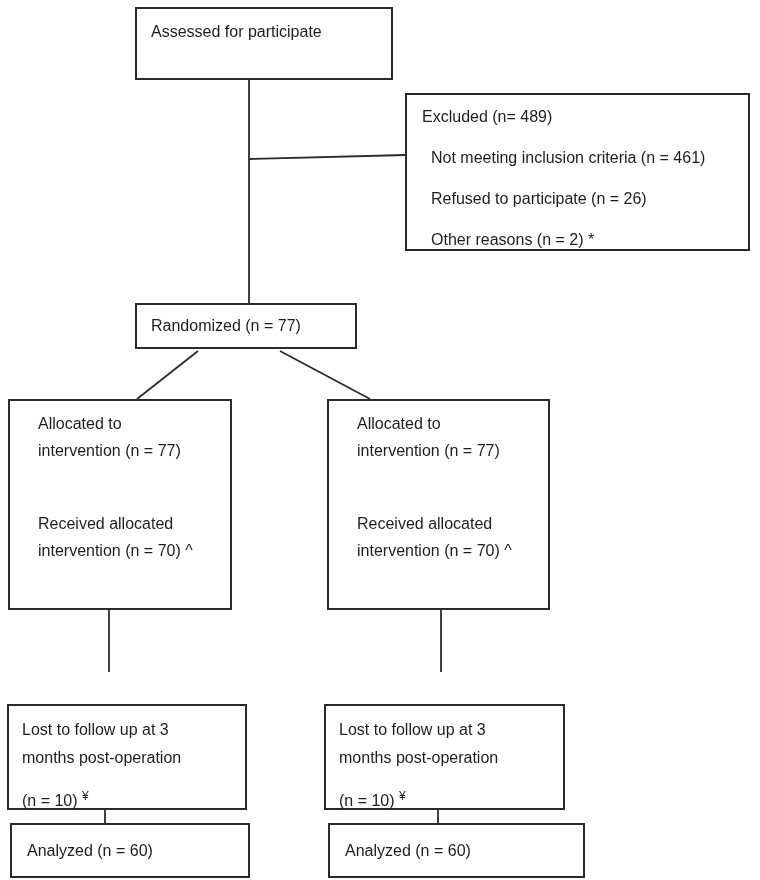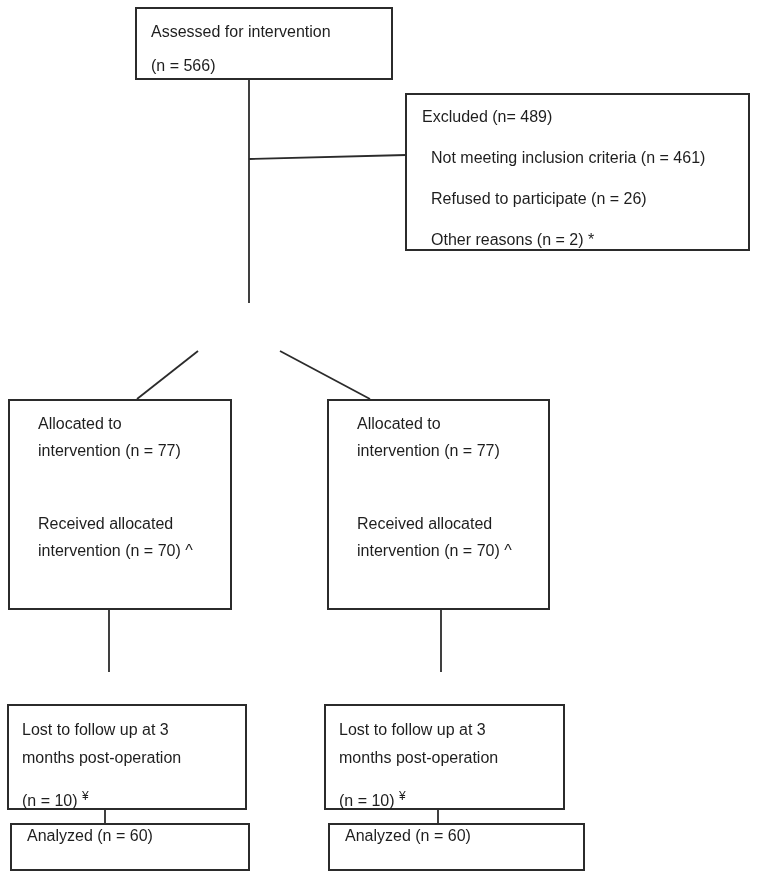--- a/index.html
+++ b/index.html
@@ -41,52 +41,54 @@
   #box-alloc-left{left:8px;}
   #box-alloc-right{left:327px;width:223px;}
   .alloc-box .group2{margin-top:46px;}
 
   .lost-box{top:704px;height:106px;padding:10px 6px 0 13px;line-height:28px;}
   #box-lost-left{left:7px;width:240px;}
   #box-lost-right{left:324px;width:241px;}
   .lost-box .nline{display:inline-block;margin-top:14px;line-height:20px;}
   .lost-box sup{font-size:12px;}
 
-  .analyzed-box{top:823px;height:48px;display:flex;padding-left:15px;}
+  .analyzed-box{top:823px;height:55px;display:flex;align-items:center;padding-left:15px;}
   #box-analyzed-left{left:10px;width:240px;}
   #box-analyzed-right{left:328px;width:257px;}
 </style>
 </head>
 <body>
 
 <div id="stage">
 
   <svg class="connectors" viewBox="0 0 760 880">
     <line x1="249" y1="80" x2="249" y2="303"></line>
     <line x1="249" y1="159" x2="406" y2="155"></line>
     <line x1="198" y1="351" x2="137" y2="399"></line>
     <line x1="280" y1="351" x2="370" y2="399"></line>
     <line x1="109" y1="610" x2="109" y2="672"></line>
     <line x1="441" y1="610" x2="441" y2="672"></line>
     <line x1="105" y1="778" x2="105" y2="823"></line>
     <line x1="438" y1="778" x2="438" y2="823"></line>
   </svg>
 
   <div class="box" id="box-eligibility">
-    <div class="ln ln1">Assessed for intervention</div>
-    <div class="ln ln2">(n = 566)</div>
+    <div class="ln ln1">Assessed for participate</div>
   </div>
 
   <div class="box" id="box-excluded">
     <div class="ln">Excluded (n= 489)</div>
     <div class="ln item">Not meeting inclusion criteria (n = 461)</div>
     <div class="ln item">Refused to participate (n = 26)</div>
     <div class="ln item">Other reasons (n = 2) *</div>
   </div>
 
+  <div class="box" id="box-randomized">
+    <div class="ln">Randomized (n = 77)</div>
+  </div>
 
   <div class="box alloc-box" id="box-alloc-left">
     <div class="group1">
       <div class="ln">Allocated to</div>
       <div class="ln">intervention (n = 77)</div>
     </div>
     <div class="group2">
       <div class="ln">Received allocated</div>
       <div class="ln">intervention (n = 70) ^</div>
     </div>

